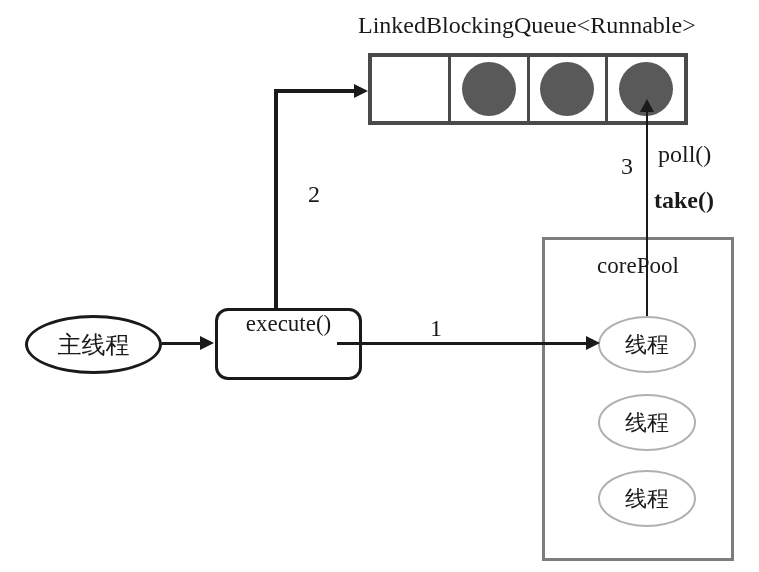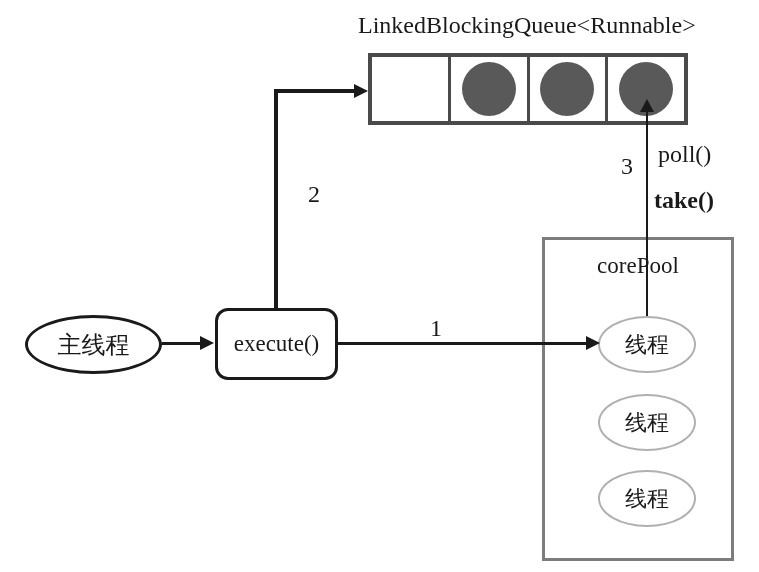--- a/index.html
+++ b/index.html
@@ -46,23 +46,23 @@
     border:2px solid var(--thread_border,#b0b0b0); font-size:22px;text-align:center;
   }
   .thread-1 { top:316px; }
   .thread-2 { top:394px; }
   .thread-3 { top:470px; }
   .main-thread {
     left:25px; top:315px; width:137px; height:59px;
     border:3px solid var(--line,#1a1a1a); font-size:24px;
   }
   .execute-box {
-    position:absolute; left:215px; top:308px; width:123px; height:72px;
+    position:absolute; left:215px; top:308px; width:147px; height:72px;
     border:3px solid var(--line,#1a1a1a); border-radius:13px; background:#fff;
-    display:flex; align-items:center; justify-content:center;
+    display:flex; justify-content:center;
     font-size:23px; z-index:3;
   }
   
   .line { position:absolute; background:var(--line,#1a1a1a); z-index:5; }
   .line-thin { background:var(--line,#2a2a2a); }
   .arrowhead { position:absolute; width:0; height:0; z-index:6; }
   .arrow-right {
     border-top:7px solid transparent; border-bottom:7px solid transparent;
     border-left:14px solid var(--line,#1a1a1a);
   }

